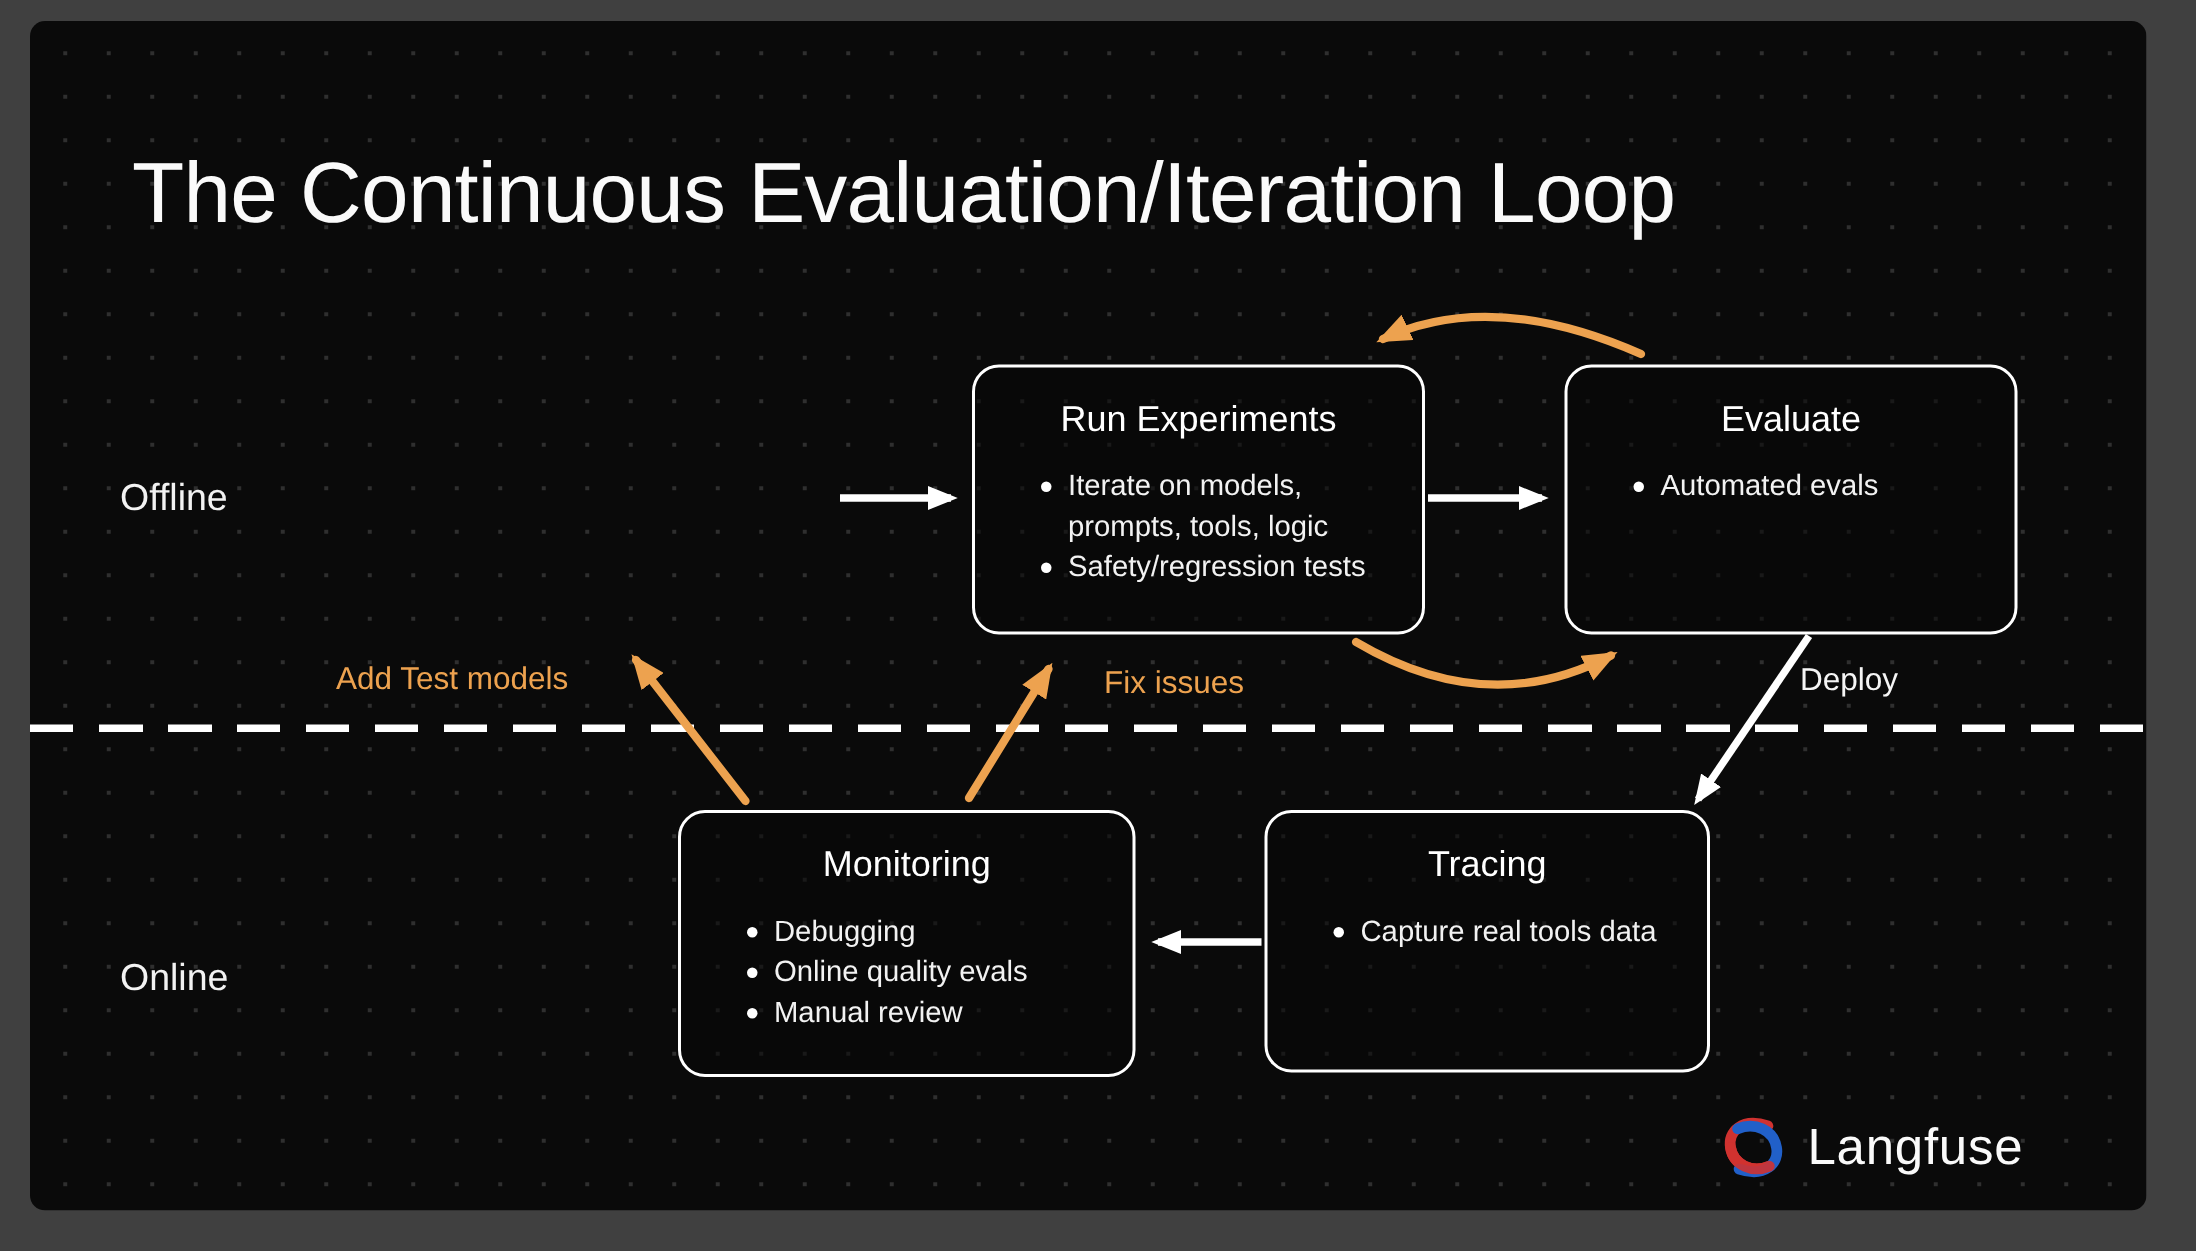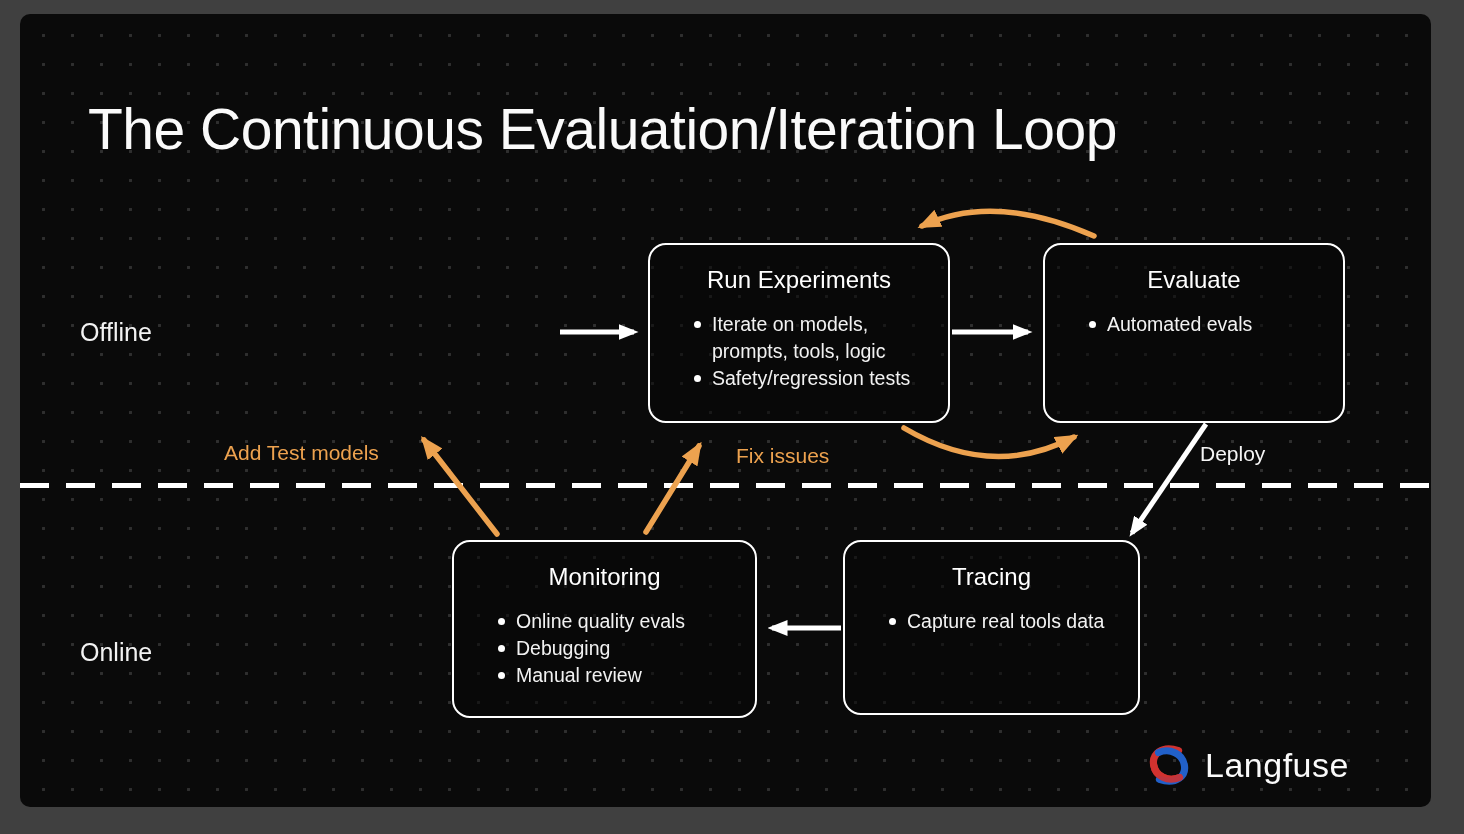--- a/index.html
+++ b/index.html
@@ -154,22 +154,22 @@
   <div class="node" id="node-evaluate">
     <div class="node-title">Evaluate</div>
     <ul class="node-bullets">
       <li>Automated evals</li>
     </ul>
   </div>
 
   <div class="node" id="node-monitoring">
     <div class="node-title">Monitoring</div>
     <ul class="node-bullets">
+      <li>Debugging</li>
       <li>Online quality evals</li>
-      <li>Debugging</li>
       <li>Manual review</li>
     </ul>
   </div>
 
   <div class="node" id="node-tracing">
     <div class="node-title">Tracing</div>
     <ul class="node-bullets">
       <li>Capture real tools data</li>
     </ul>
   </div>

